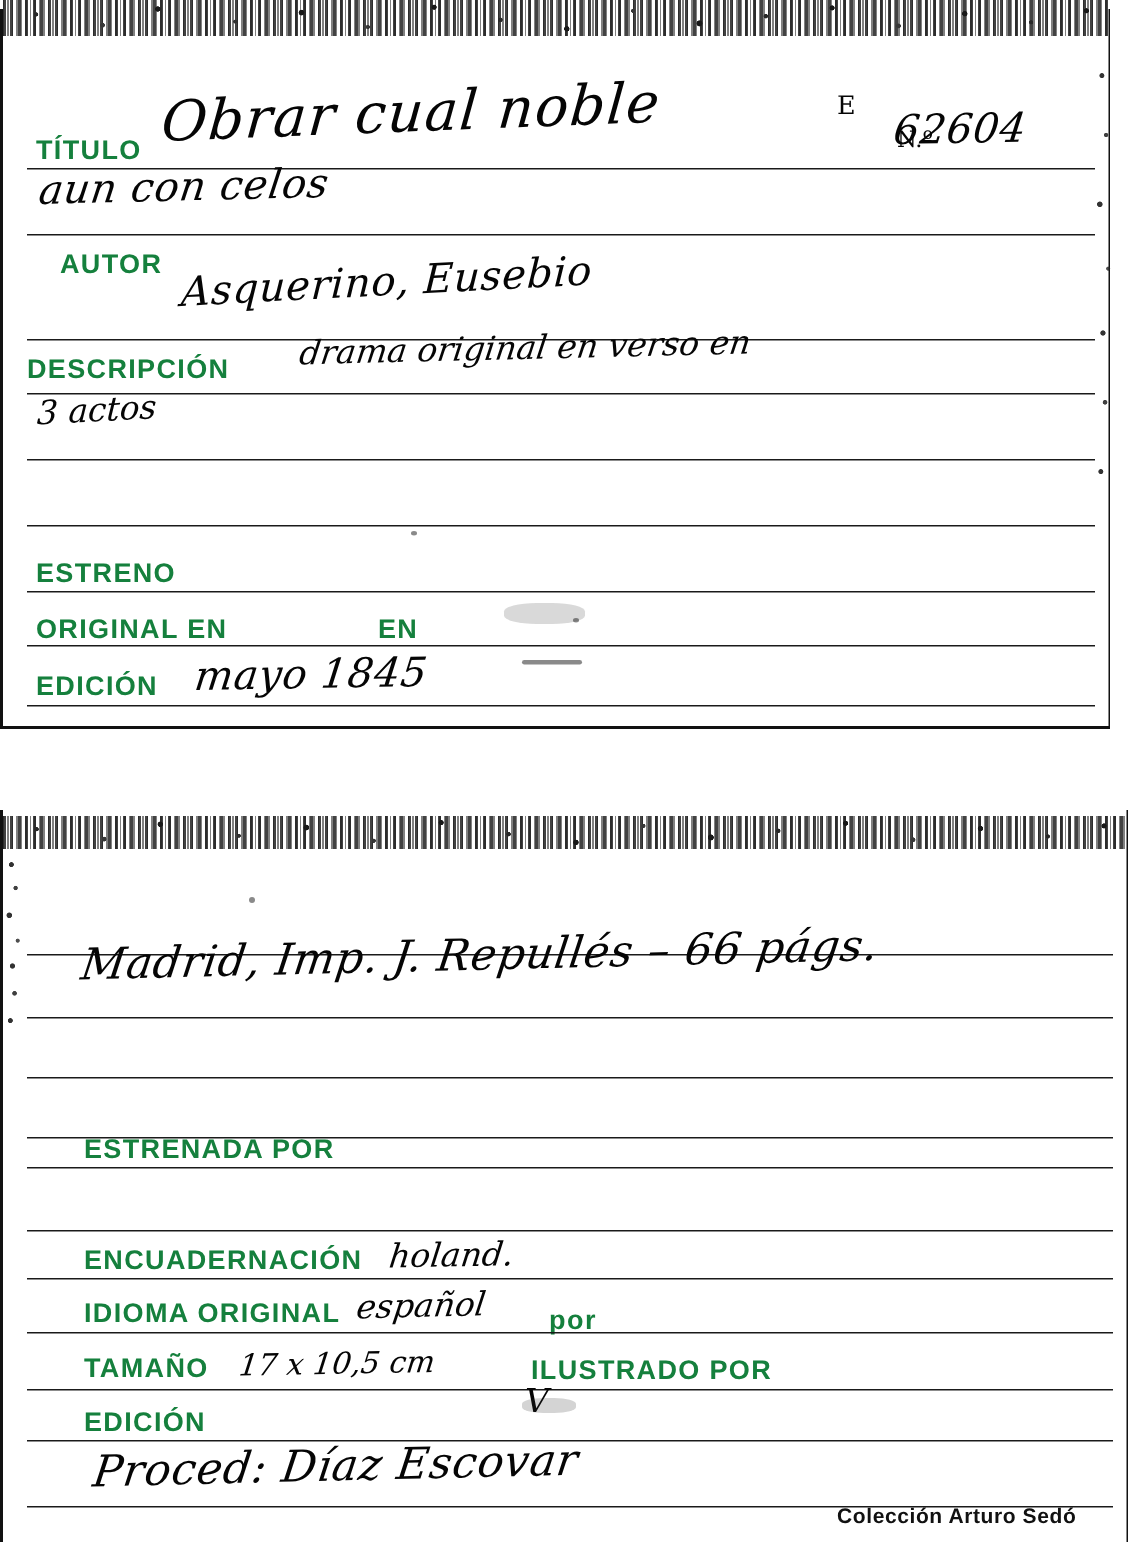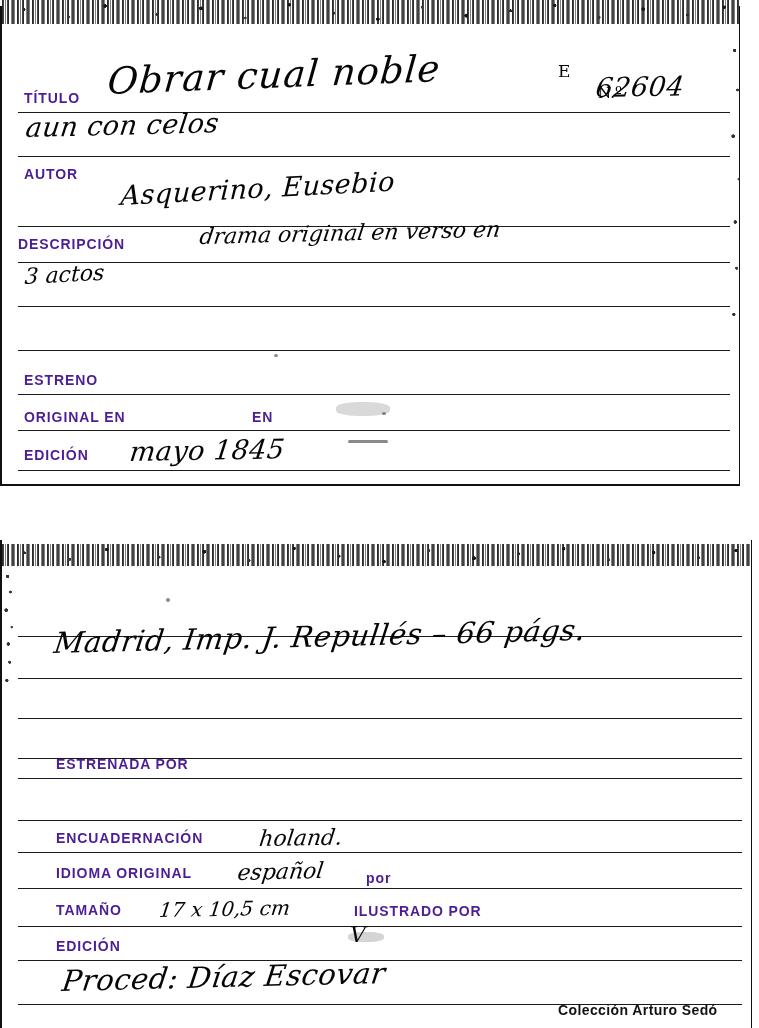--- a/index.html
+++ b/index.html
@@ -53,24 +53,24 @@
   }
 
   .rule {
     position: absolute;
     height: 0;
     border-top: 1px solid #1a1a1a;
   }
 
   .field-label {
     position: absolute;
-    font-size: 14px;
+    font-size: 18px;
     letter-spacing: 0.9px;
     font-weight: 700;
-    color: #4c1d95;
+    color: #15803d;
     white-space: nowrap;
   }
   .field-label.thin { font-weight: 600; letter-spacing: 1px; }
 
   .hand {
     position: absolute;
     font-family: "DejaVu Serif", serif;
     font-style: italic;
     color: #050505;
     white-space: nowrap;
@@ -158,21 +158,21 @@
     <div class="hand tiny" style="left:556px; top:55px; font-style:normal;">E</div>
     <div class="hand tiny" style="left:556px; top:78px; font-style:normal; font-size:15px;margin-left:40px;">N.º</div>
     <div class="hand mid tilt4" style="left:592px; top:66px;">62604</div>
 
     <div class="rule" style="left:16px; top:106px; width:712px;"></div>
 
     <div class="hand mid tilt2" style="left:22px; top:106px;">aun con celos</div>
 
     <div class="rule" style="left:16px; top:150px; width:712px;"></div>
 
-    <div class="field-label" style="left:22px; top:160px;">AUTOR</div>
+    <div class="field-label" style="left:38px; top:160px;">AUTOR</div>
 
     <div class="hand mid tilt3" style="left:118px; top:174px;">Asquerino, Eusebio</div>
 
     <div class="rule" style="left:16px; top:220px; width:712px;"></div>
 
     <div class="field-label" style="left:16px; top:230px;">DESCRIPCIÓN</div>
 
     <div class="hand small tilt2" style="left:196px; top:218px;">drama original en verso en</div>
 
     <div class="rule" style="left:16px; top:256px; width:712px;"></div>

